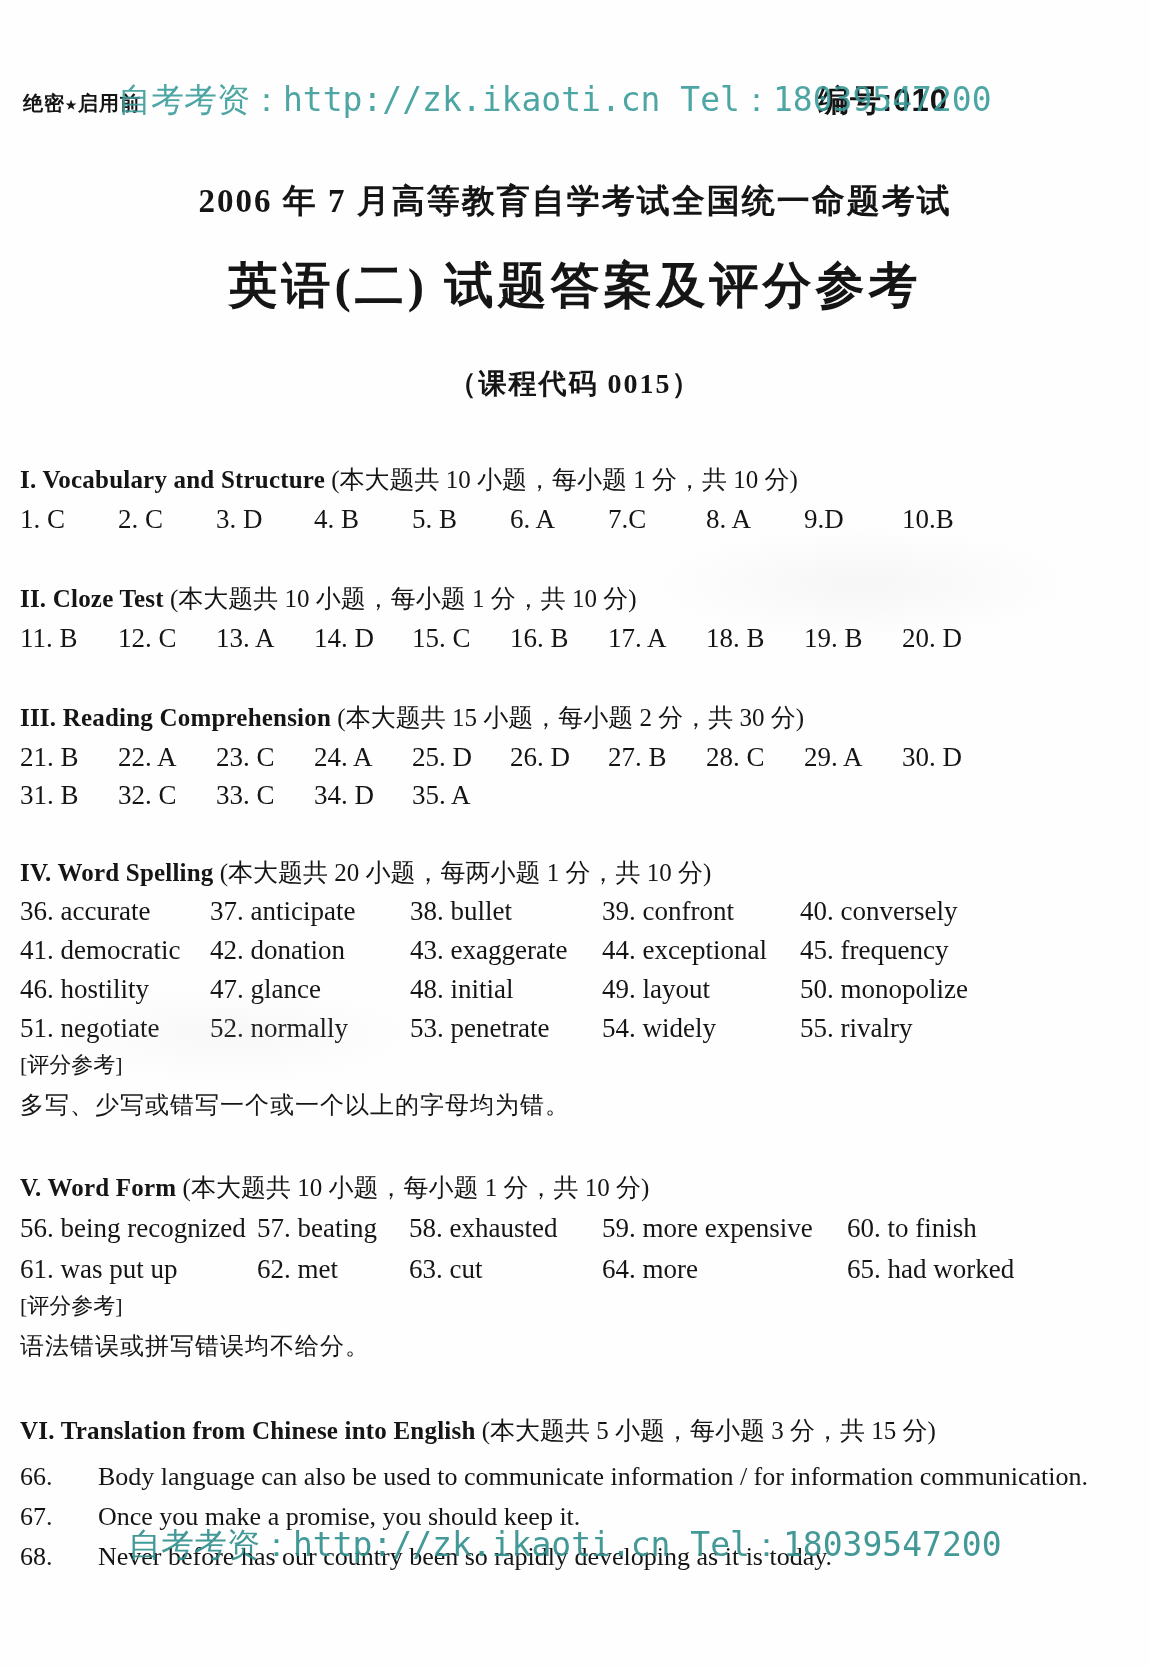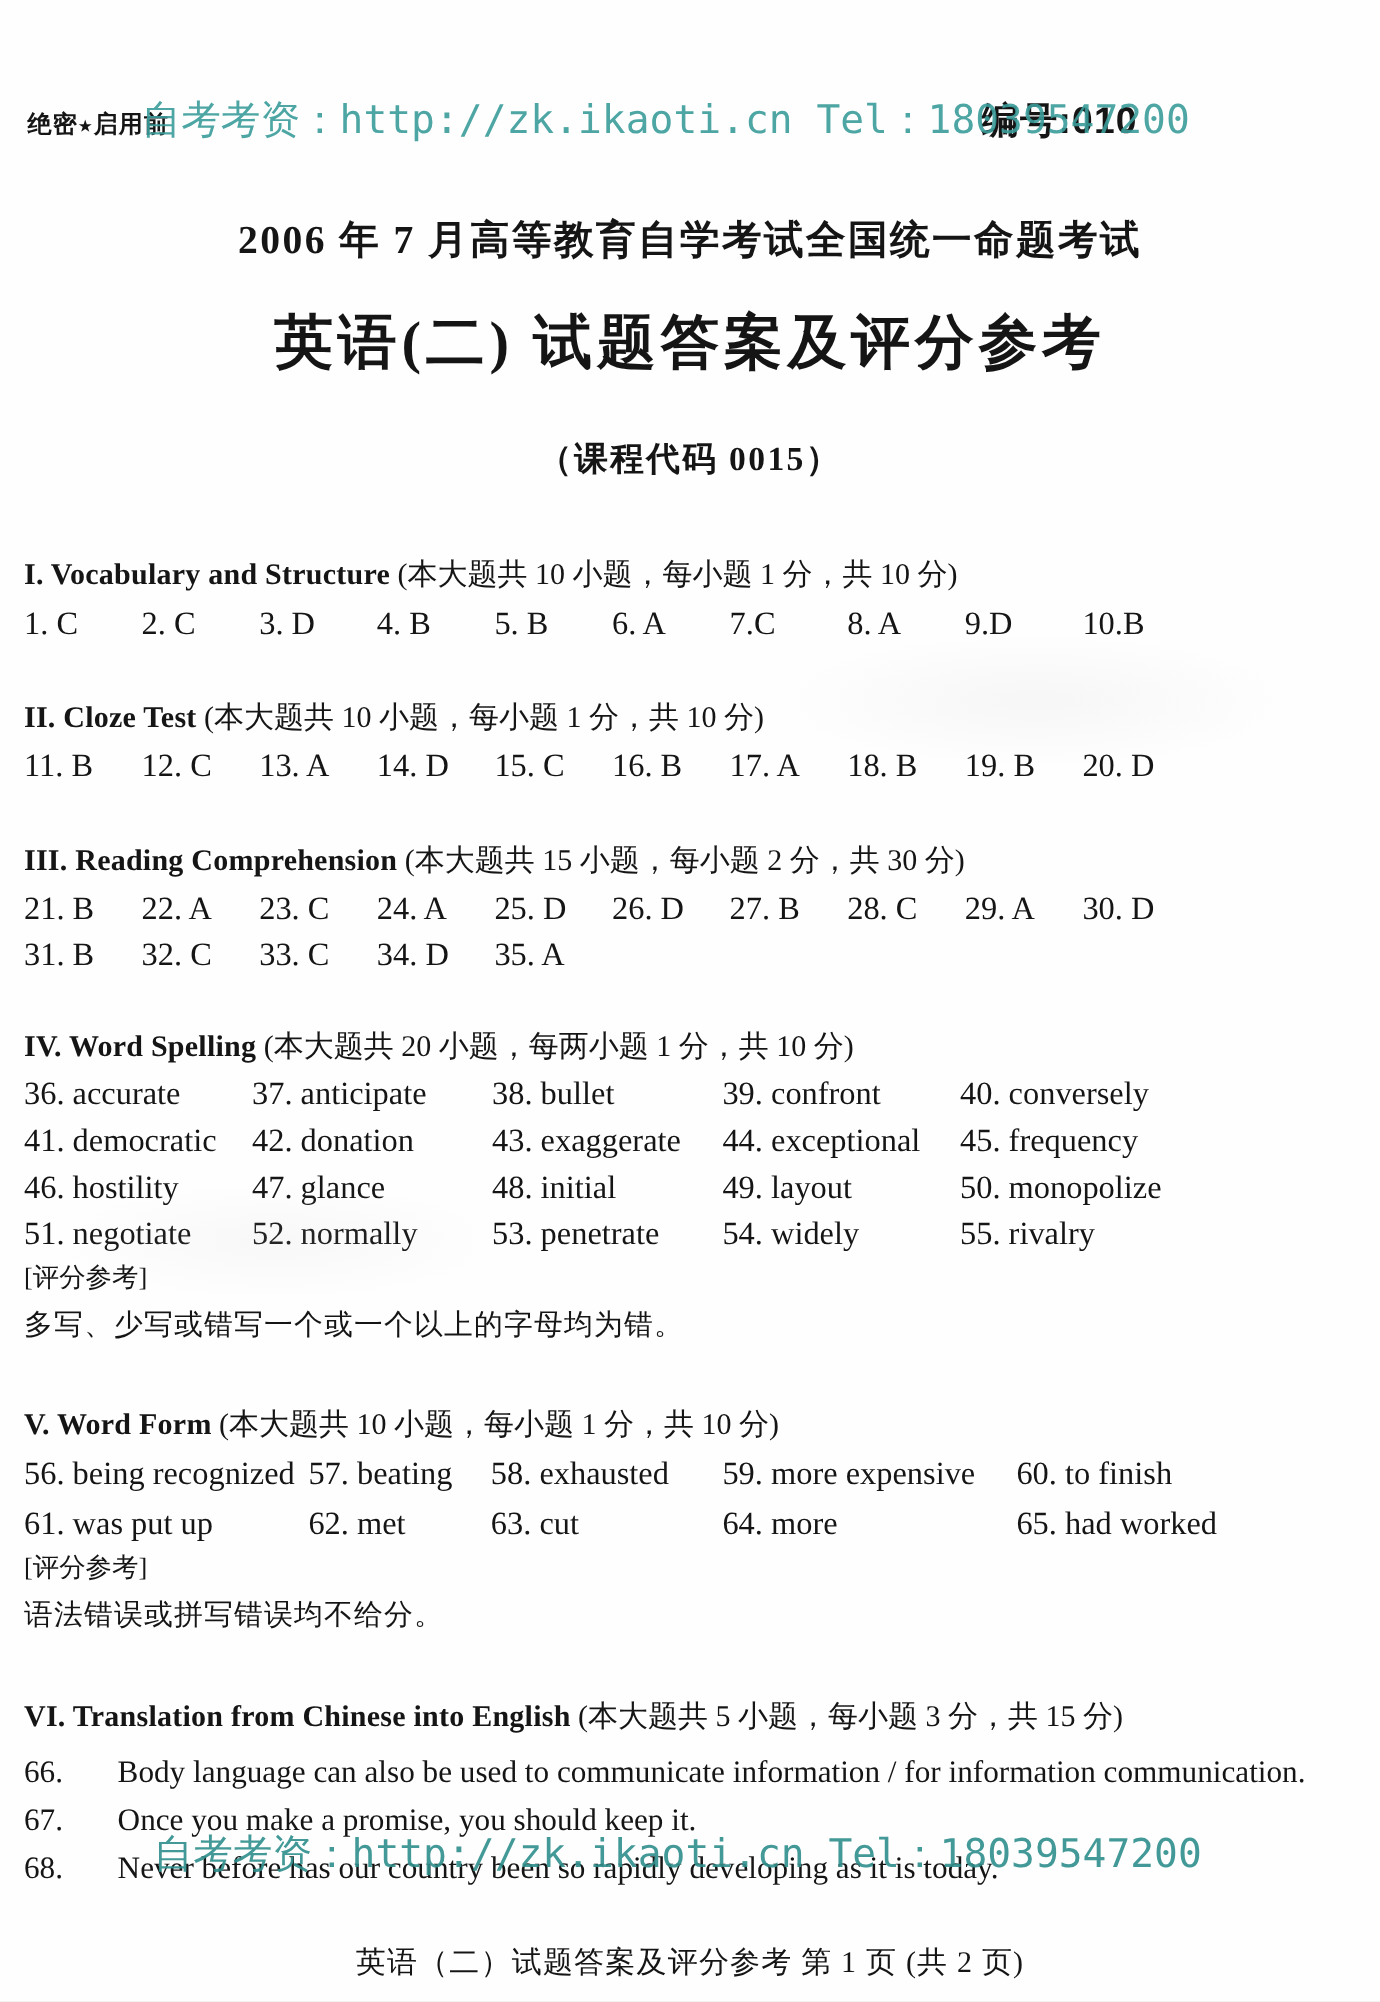--- a/index.html
+++ b/index.html
@@ -250,15 +250,14 @@
     <div class="vi-item">
       <span class="vi-num">67.</span>
       <span class="vi-text">Once you make a promise, you should keep it.</span>
     </div>
     <div class="vi-item">
       <span class="vi-num">68.</span>
       <span class="vi-text">Never before has our country been so rapidly developing as it is today.</span>
     </div>
   </div>
 
-  <div class="footer">英语（二）试题答案及评分参考 第 1 页 (共 2 页)</div>
 
 </div>
 
 </body></html>

